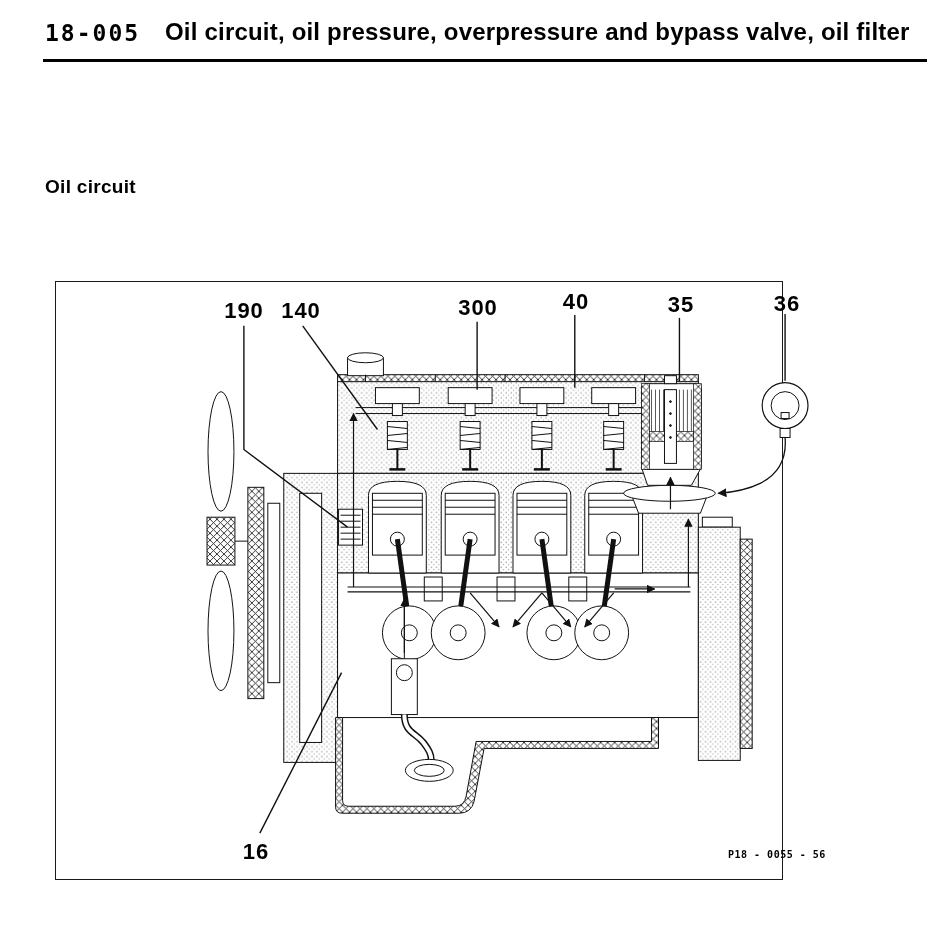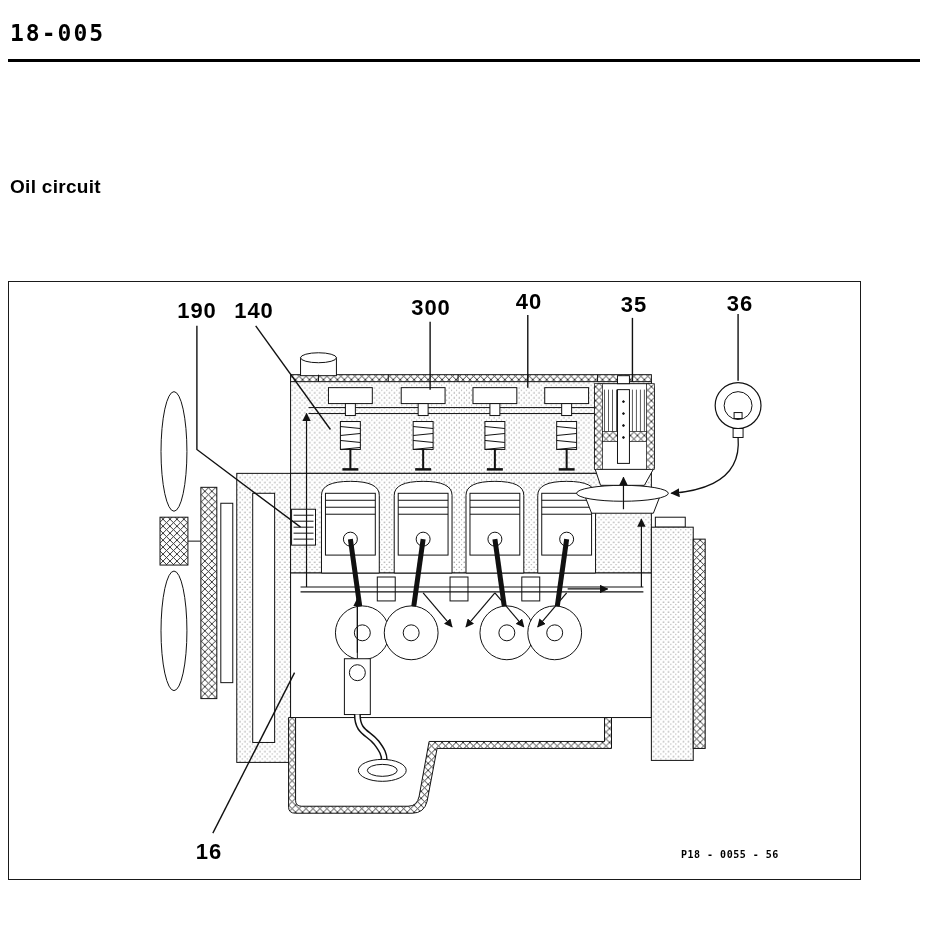--- a/index.html
+++ b/index.html
@@ -1,32 +1,33 @@
 <!DOCTYPE html>
 <html><head>
 <meta charset="utf-8">
 <style>
   html,body{margin:0;padding:0;background:#fff;}
   body{width:927px;height:927px;position:relative;font-family:"Liberation Sans",sans-serif;color:#000;overflow:hidden;}
-  .page{position:absolute;inset:0;background:#fff;}
+  .page{position:absolute;inset:0;background:#fff;margin-left:35px;}
   .section-number{position:absolute;left:10px;top:20px;font-family:"DejaVu Sans Mono",monospace;font-weight:bold;font-size:23px;letter-spacing:2px;}
   .page-title{position:absolute;left:130px;top:18px;margin:0;font-size:24px;font-weight:bold;letter-spacing:0.2px;white-space:nowrap;}
   .header-rule{position:absolute;left:8px;top:59px;width:912px;height:3px;background:#000;}
   .section-label{position:absolute;left:10px;top:176px;font-size:19px;font-weight:bold;letter-spacing:0.3px;}
-  .figure-frame{position:absolute;left:8px;top:281px;width:853px;height:599px;border:1px solid #1a1a1a;margin:0;box-sizing:border-box;background:#fff;}
+  .figure-frame{position:absolute;left:20px;top:281px;width:728px;height:599px;border:1px solid #1a1a1a;margin:0;box-sizing:border-box;background:#fff;}
   .diagram{position:absolute;left:0;top:0;}
   .callout{position:absolute;transform:translateX(-50%);font-size:22px;font-weight:bold;letter-spacing:1px;line-height:1.1;}
   .figure-ref{position:absolute;left:672px;top:567px;font-family:"DejaVu Sans Mono",monospace;font-weight:bold;font-size:10px;letter-spacing:0.5px;white-space:nowrap;}
 </style>
 </head>
 <body>
 
 <div class="page">
 
   <span class="section-number">18-005</span>
+  <h1 class="page-title">Oil circuit, oil pressure, overpressure and bypass valve, oil filter</h1>
   <div class="header-rule"></div>
 
   <div class="section-label">Oil circuit</div>
 
   <figure class="figure-frame">
 
     <svg class="diagram" width="909" height="597" viewBox="0 0 911 599" xmlns="http://www.w3.org/2000/svg">
       <defs>
         <pattern id="stip" width="5" height="5" patternUnits="userSpaceOnUse">
           <rect width="5" height="5" fill="#fff"></rect>

